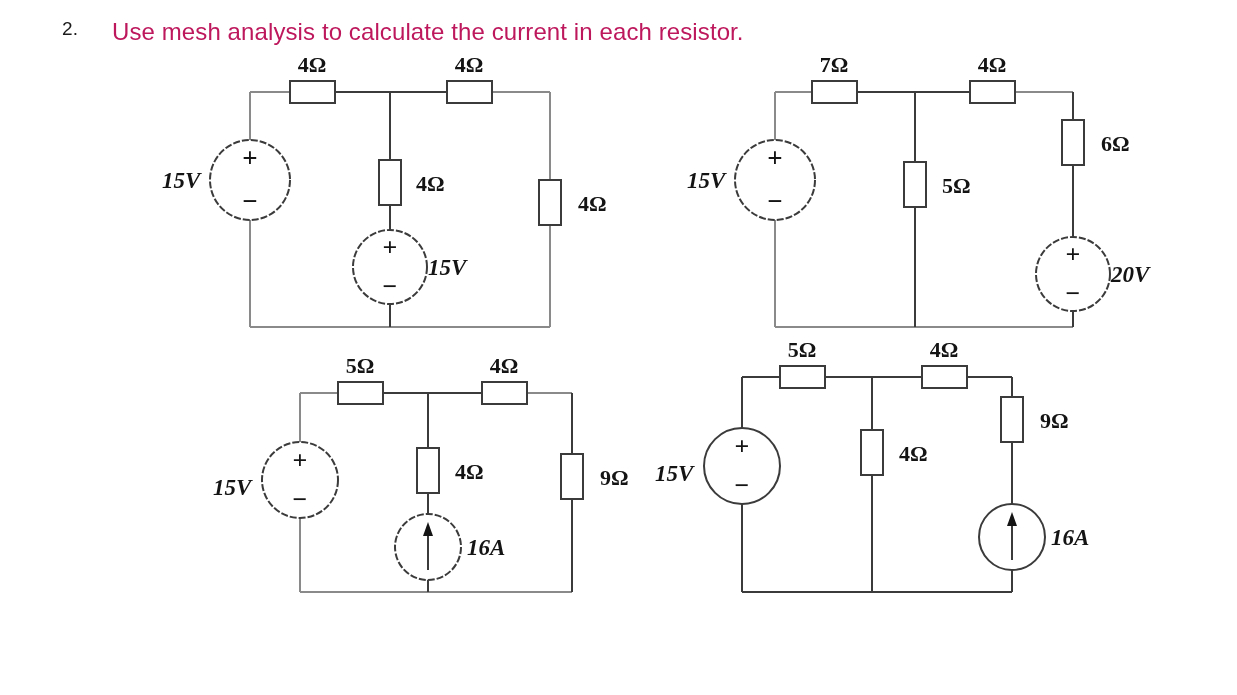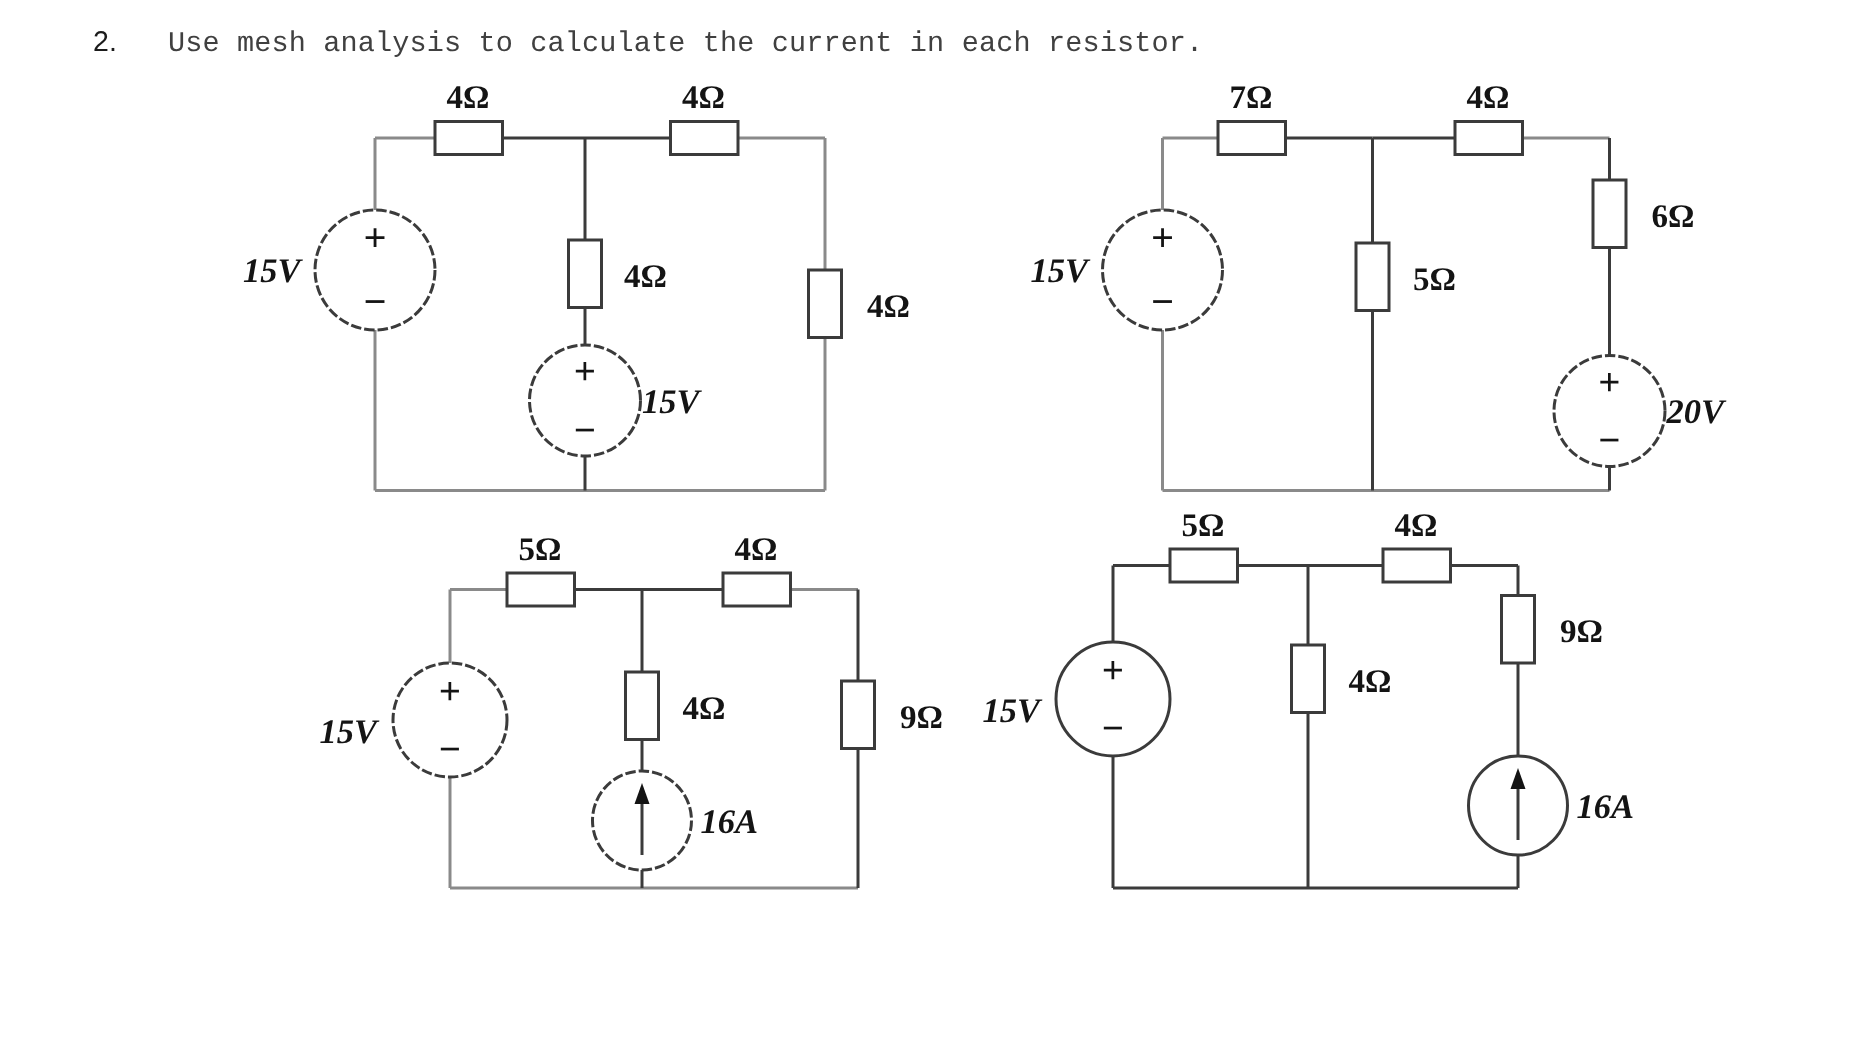--- a/index.html
+++ b/index.html
@@ -27,23 +27,23 @@
     top: 18px;
     font-size: 19px;
     color: #1b1b1b;
     font-family: "Liberation Sans", sans-serif;
     letter-spacing: 0.1px;
   }
   .q-text {
     position: absolute;
     left: 112px;
     top: 18px;
-    font-size: 19px;
-    color: #404040;
-    font-family: Liberation Mono, monospace;
+    font-size: 24px;
+    color: #be185d;
+    font-family: Liberation Sans, sans-serif;
     letter-spacing: 0.1px;
     white-space: nowrap;
   }
   #circuit-area {
     position: absolute;
     left: 0;
     top: 52px;
     width: 1165px;
     height: 643px;
   }

